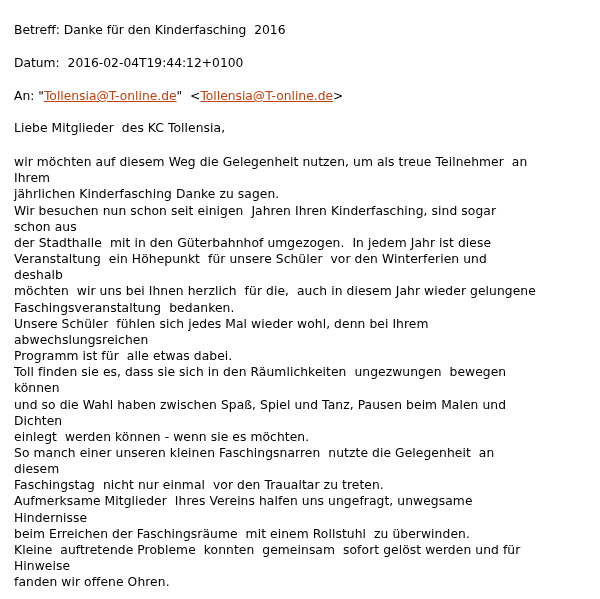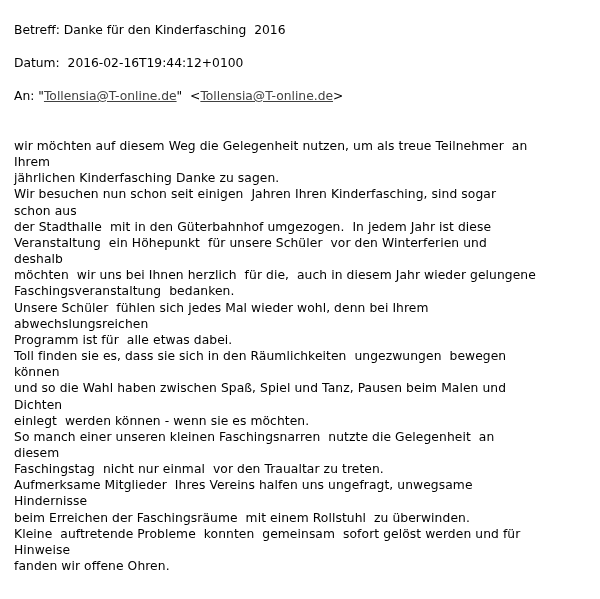--- a/index.html
+++ b/index.html
@@ -28,21 +28,21 @@
     padding: 22px 0 0 14px;
   }
   .hdr-line {
     font-size: 12.3px;
     line-height: 16px;
     margin-bottom: 17px;
     white-space: pre;
   }
   .hdr-line:last-child { margin-bottom: 0; }
   .maillink {
-    color: #404040;
+    color: #c2410c;
     text-decoration: underline;
     text-underline-offset: 1px;
   }
   .body-block {
     padding: 0 0 0 14px;
   }
   .para {
     font-size: 12.3px;
     line-height: 16.15px;
     margin: 0;
@@ -55,30 +55,31 @@
 </style>
 </head>
 <body>
 
 <div class="page">
 
   <div class="headers">
 
     <div class="hdr-line">Betreff: Danke für den Kinderfasching  2016</div>
 
-    <div class="hdr-line">Datum:  2016-02-16T19:44:12+0100</div>
+    <div class="hdr-line">Datum:  2016-02-04T19:44:12+0100</div>
 
     <div class="hdr-line"><span>An:</span><span> </span><span>"</span><span class="maillink">Tollensia@T-online.de</span><span>"</span><span>  </span><span>&lt;</span><span class="maillink">Tollensia@T-online.de</span><span>&gt;</span></div>
 
   </div>
 
   <div class="gap-top-salutation"></div>
 
   <div class="body-block">
 
+    <div class="para">Liebe Mitglieder  des KC Tollensia,</div>
 
     <div class="gap-18"></div>
 
     <div class="para">wir möchten auf diesem Weg die Gelegenheit nutzen, um als treue Teilnehmer  an Ihrem
 jährlichen Kinderfasching Danke zu sagen.
 Wir besuchen nun schon seit einigen  Jahren Ihren Kinderfasching, sind sogar schon aus
 der Stadthalle  mit in den Güterbahnhof umgezogen.  In jedem Jahr ist diese
 Veranstaltung  ein Höhepunkt  für unsere Schüler  vor den Winterferien und deshalb
 möchten  wir uns bei Ihnen herzlich  für die,  auch in diesem Jahr wieder gelungene
 Faschingsveranstaltung  bedanken.

